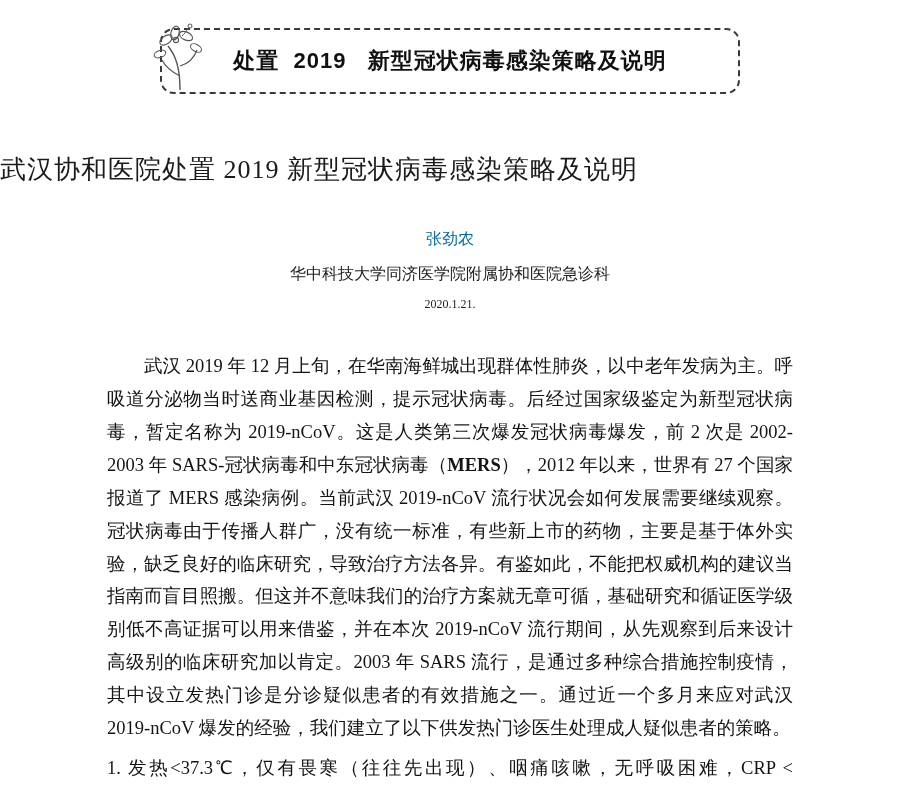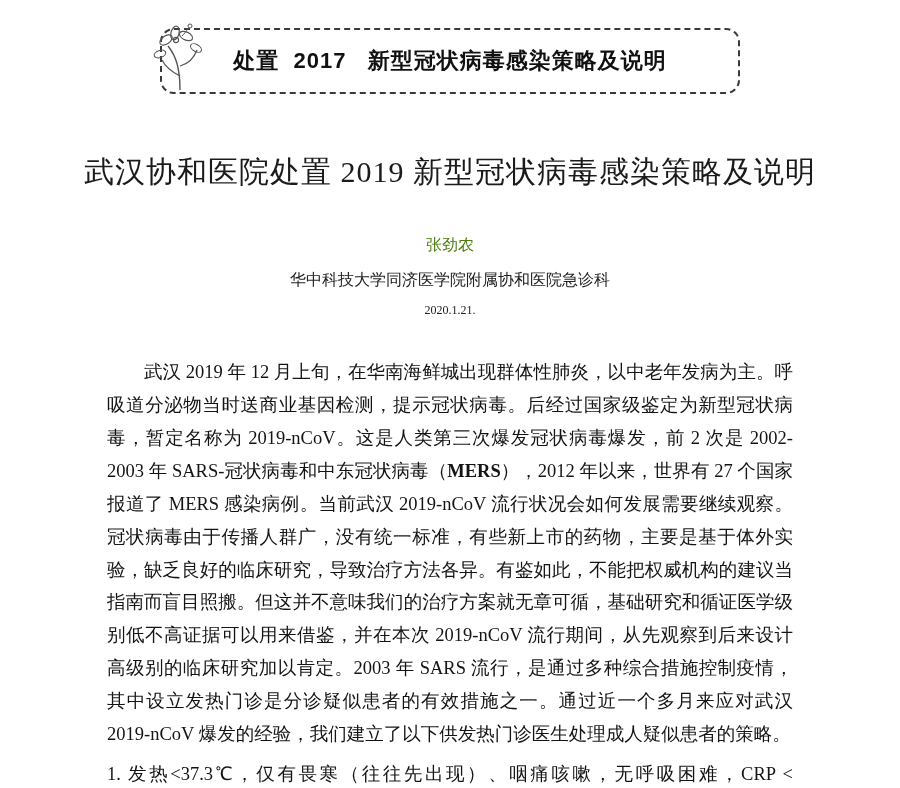--- a/index.html
+++ b/index.html
@@ -58,32 +58,31 @@
     position: absolute;
     left: -18px;
     top: -22px;
     width: 80px;
     height: 86px;
   }
 
   
   .doc-title {
     margin: 58px 0 0 0;
-    text-align: center;
     font-family: "Liberation Serif", serif;
-    font-size: 30px;
+    font-size: 26px;
     font-weight: normal;
     letter-spacing: 1px;
     color: #1b1b1b;
   }
   .author {
     margin-top: 42px;
     text-align: center;
     font-size: 16px;
-    color: #4d7c0f;
+    color: #0369a1;
   }
   .affiliation {
     margin-top: 14px;
     text-align: center;
     font-size: 16px;
     color: #222222;
   }
   .docdate {
     margin-top: 12px;
     text-align: center;
@@ -122,21 +121,21 @@
       <path d="M38 60 C46 58, 52 52, 55 44" stroke="#555" stroke-width="1.2" fill="none"></path>
       <ellipse cx="24" cy="34" rx="7" ry="4" stroke="#555" stroke-width="1.2" fill="none" transform="rotate(-35 24 34)"></ellipse>
       <ellipse cx="33" cy="27" rx="7" ry="4" stroke="#555" stroke-width="1.2" fill="none" transform="rotate(-75 33 27)"></ellipse>
       <ellipse cx="44" cy="30" rx="7" ry="4" stroke="#555" stroke-width="1.2" fill="none" transform="rotate(25 44 30)"></ellipse>
       <ellipse cx="18" cy="48" rx="6" ry="3.5" stroke="#555" stroke-width="1.1" fill="none" transform="rotate(-20 18 48)"></ellipse>
       <ellipse cx="54" cy="42" rx="6" ry="3.5" stroke="#555" stroke-width="1.1" fill="none" transform="rotate(30 54 42)"></ellipse>
       <circle cx="34" cy="34" r="2.6" stroke="#555" stroke-width="1.1" fill="none"></circle>
       <circle cx="48" cy="20" r="2" stroke="#555" stroke-width="1" fill="none"></circle>
       <path d="M46 22 C44 26, 42 28, 40 30" stroke="#555" stroke-width="1" fill="none"></path>
     </svg>
-    <div class="banner-text">处置  2017   新型冠状病毒感染策略及说明</div>
+    <div class="banner-text">处置  2019   新型冠状病毒感染策略及说明</div>
   </div>
 
   <h1 class="doc-title">武汉协和医院处置 2019 新型冠状病毒感染策略及说明</h1>
   <div class="author">张劲农</div>
   <div class="affiliation">华中科技大学同济医学院附属协和医院急诊科</div>
   <div class="docdate">2020.1.21.</div>
 
   <div class="body-text">
     <p class="indent" id="para-1"><span>武汉 2019 年 12 月上旬，在华南海鲜城出现群体性肺炎，以中老年发病为主。呼吸道分泌物当时送商业基因检测，提示冠状病毒。后经过国家级鉴定为新型冠状病毒，暂定名称为 2019-nCoV。这是人类第三次爆发冠状病毒爆发，前 2 次是 2002-2003 年 SARS-冠状病毒和中东冠状病毒（</span><span class="b">MERS</span><span>），2012 年以来，世界有 27 个国家报道了 MERS 感染病例。当前武汉 2019-nCoV 流行状况会如何发展需要继续观察。冠状病毒由于传播人群广，没有统一标准，有些新上市的药物，主要是基于体外实验，缺乏良好的临床研究，导致治疗方法各异。有鉴如此，不能把权威机构的建议当指南而盲目照搬。但这并不意味我们的治疗方案就无章可循，基础研究和循证医学级别低不高证据可以用来借鉴，并在本次 2019-nCoV 流行期间，从先观察到后来设计高级别的临床研究加以肯定。2003 年 SARS 流行，是通过多种综合措施控制疫情，其中设立发热门诊是分诊疑似患者的有效措施之一。通过近一个多月来应对武汉 2019-nCoV 爆发的经验，我们建立了以下供发热门诊医生处理成人疑似患者的策略。</span></p>
     <p id="para-2"><span>1. 发热&lt;37.3℃，仅有畏寒（往往先出现）、咽痛咳嗽，无呼吸困难，CRP &lt; 10mg/L，口服奥司他韦+希舒美（+/-阿莫西林），仅做血常规+C 反应蛋白（CRP），没必要做胸 CT 和病毒学检测。医嘱：严格居家隔离，不适随诊，就医外出时戴口罩。</span></p>

